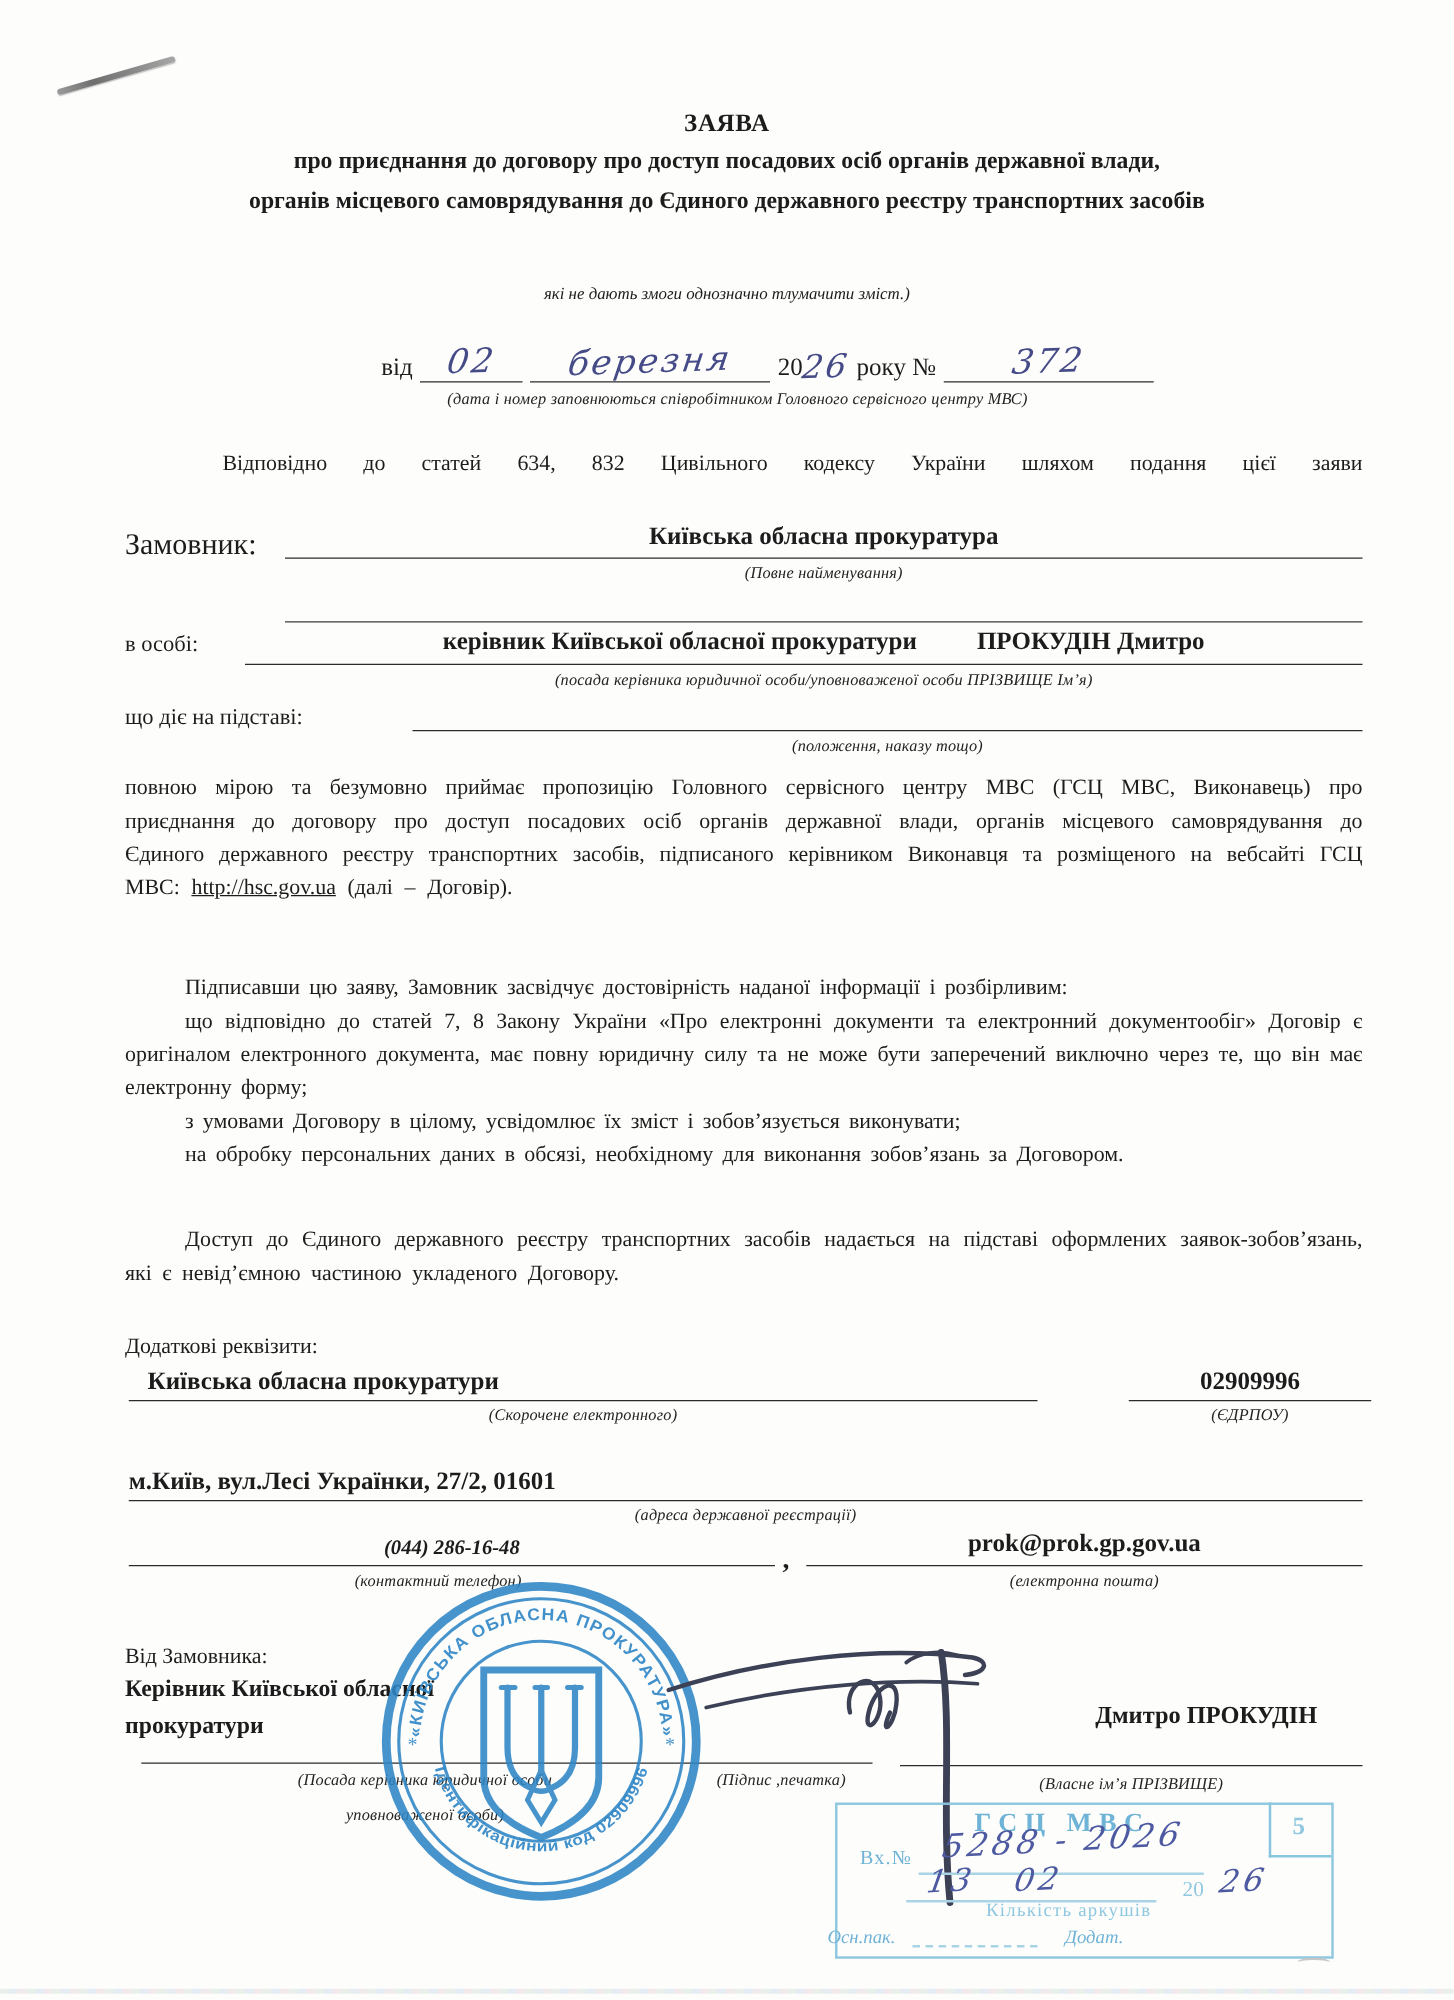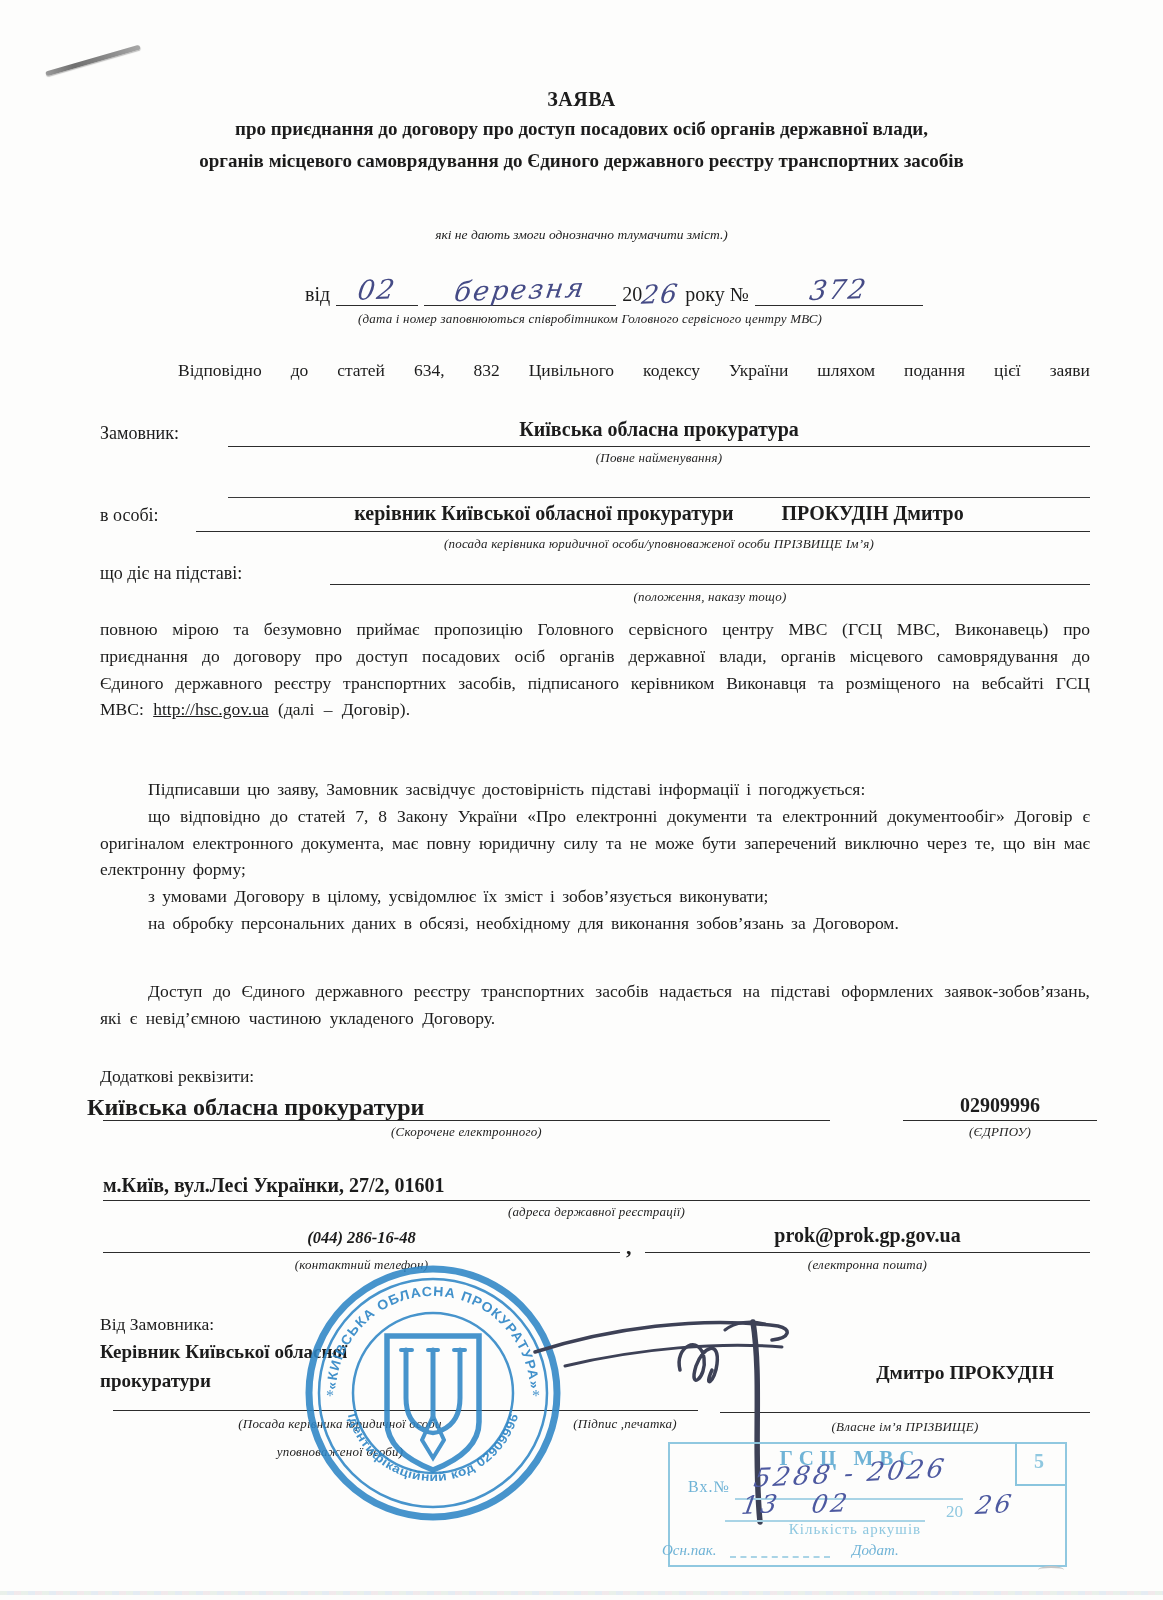--- a/index.html
+++ b/index.html
@@ -45,69 +45,69 @@
     <span class="seg" style="width:192px;"><span class="hand" style="font-size:27px;">березня</span></span>
     <span>20</span>
     <span class="hand" style="font-size:26px;margin-left:-6px;position:relative;top:3px;">26</span>
     <span>року №</span>
     <span class="seg" style="width:168px;"><span class="hand" style="font-size:27px;">372</span></span>
   </div>
   <div class="abs ctr cap" style="left:300px;width:580px;top:311px;">(дата і номер заповнюються співробітником Головного сервісного центру МВС)</div>
 
   <div class="abs" style="left:100px;top:360px;width:990px;font-size:17.5px;text-indent:78px;text-align:justify;text-align-last:justify;word-spacing:4px;">Відповідно до статей 634, 832 Цивільного кодексу України шляхом подання цієї заяви</div>
 
-  <div class="abs" style="left:100px;top:423px;font-size:18px;">Замовник:</div>
+  <div class="abs" style="left:100px;top:423px;font-size:24px;">Замовник:</div>
   <div class="abs ctr b" style="left:228px;width:862px;top:418px;font-size:20px;">Київська обласна прокуратура</div>
   <div class="abs rule" style="left:228px;width:862px;top:446px;"></div>
   <div class="abs ctr cap" style="left:228px;width:862px;top:450px;">(Повне найменування)</div>
 
   <div class="abs rule-lt" style="left:228px;width:862px;top:497px;"></div>
   <div class="abs" style="left:100px;top:505px;font-size:18px;">в особі:</div>
   <div class="abs b" style="left:228px;width:862px;top:502px;font-size:20px;display:flex;justify-content:center;gap:48px;">
     <span>керівник Київської обласної прокуратури</span>
     <span>ПРОКУДІН Дмитро</span>
   </div>
   <div class="abs rule" style="left:196px;width:894px;top:531px;"></div>
   <div class="abs ctr cap" style="left:228px;width:862px;top:536px;">(посада керівника юридичної особи/уповноваженої особи ПРІЗВИЩЕ Ім’я)</div>
 
   <div class="abs" style="left:100px;top:563px;font-size:18px;">що діє на підставі:</div>
   <div class="abs rule" style="left:330px;width:760px;top:584px;"></div>
   <div class="abs ctr cap" style="left:330px;width:760px;top:589px;">(положення, наказу тощо)</div>
 
   <div class="abs body-txt" style="left:100px;top:616px;width:990px;word-spacing:5px;"><span>повною мірою та безумовно приймає пропозицію Головного сервісного центру МВС (ГСЦ МВС, Виконавець) про приєднання до договору про доступ посадових осіб органів державної влади, органів місцевого самоврядування до Єдиного державного реєстру транспортних засобів, підписаного керівником Виконавця та розміщеного на вебсайті ГСЦ МВС: </span><span class="u-link">http://hsc.gov.ua</span><span> (далі – Договір).</span></div>
 
   <div class="abs" style="left:100px;top:776px;width:990px;">
-    <p class="body-txt" style="margin:0;text-indent:48px;word-spacing:3px;">Підписавши цю заяву, Замовник засвідчує достовірність підставі інформації і погоджується:</p>
+    <p class="body-txt" style="margin:0;text-indent:48px;word-spacing:3px;">Підписавши цю заяву, Замовник засвідчує достовірність наданої інформації і розбірливим:</p>
     <p class="body-txt" style="margin:0;text-indent:48px;word-spacing:3px;">що відповідно до статей 7, 8 Закону України «Про електронні документи та електронний документообіг» Договір є оригіналом електронного документа, має повну юридичну силу та не може бути заперечений виключно через те, що він має електронну форму;</p>
     <p class="body-txt" style="margin:0;text-indent:48px;word-spacing:3px;">з умовами Договору в цілому, усвідомлює їх зміст і зобов’язується виконувати;</p>
     <p class="body-txt" style="margin:0;text-indent:48px;word-spacing:3px;">на обробку персональних даних в обсязі, необхідному для виконання зобов’язань за Договором.</p>
   </div>
 
   <div class="abs body-txt" style="left:100px;top:978px;width:990px;text-indent:48px;word-spacing:4px;">Доступ до Єдиного державного реєстру транспортних засобів надається на підставі оформлених заявок-зобов’язань, які є невід’ємною частиною укладеного Договору.</div>
 
   <div class="abs" style="left:100px;top:1066px;font-size:17.5px;">Додаткові реквізити:</div>
 
-  <div class="abs b" style="left:87px;top:1094px;font-size:24px;">Київська обласна прокуратури</div>
+  <div class="abs b" style="left:118px;top:1094px;font-size:20px;">Київська обласна прокуратури</div>
   <div class="abs rule" style="left:103px;width:727px;top:1120px;"></div>
   <div class="abs ctr cap" style="left:103px;width:727px;top:1124px;">(Скорочене електронного)</div>
 
   <div class="abs ctr b" style="left:903px;width:194px;top:1094px;font-size:20px;">02909996</div>
   <div class="abs rule" style="left:903px;width:194px;top:1120px;"></div>
   <div class="abs ctr cap" style="left:903px;width:194px;top:1124px;">(ЄДРПОУ)</div>
 
   <div class="abs b" style="left:103px;top:1174px;font-size:20px;">м.Київ, вул.Лесі Українки, 27/2, 01601</div>
   <div class="abs rule" style="left:103px;width:987px;top:1200px;"></div>
   <div class="abs ctr cap" style="left:103px;width:987px;top:1204px;">(адреса державної реєстрації)</div>
 
   <div class="abs ctr b i" style="left:103px;width:517px;top:1228px;font-size:16.5px;">(044) 286-16-48</div>
   <div class="abs rule" style="left:103px;width:517px;top:1252px;"></div>
   <div class="abs b" style="left:626px;top:1234px;font-size:22px;">,</div>
   <div class="abs ctr b" style="left:645px;width:445px;top:1224px;font-size:20px;">prok@prok.gp.gov.ua</div>
   <div class="abs rule" style="left:645px;width:445px;top:1252px;"></div>
-  <div class="abs ctr cap" style="left:103px;width:517px;top:1257px;">(контактний телефон)</div>
+  <div class="abs ctr cap" style="left:92px;width:517px;top:1257px;">(контактний телефон)</div>
   <div class="abs ctr cap" style="left:645px;width:445px;top:1257px;">(електронна пошта)</div>
 
   <div class="abs" style="left:100px;top:1314px;font-size:17.5px;">Від Замовника:</div>
   <div class="abs b" style="left:100px;top:1341px;font-size:19px;">Керівник  Київської обласної</div>
   <div class="abs b" style="left:100px;top:1370px;font-size:19px;">прокуратури</div>
   <div class="abs rule" style="left:113px;width:585px;top:1410px;"></div>
   <div class="abs ctr cap" style="left:140px;width:400px;top:1416px;">(Посада керівника юридичної особи</div>
   <div class="abs ctr cap" style="left:140px;width:400px;top:1444px;">уповноваженої особи)</div>
   <div class="abs ctr cap" style="left:515px;width:220px;top:1416px;">(Підпис ,печатка)</div>
 

